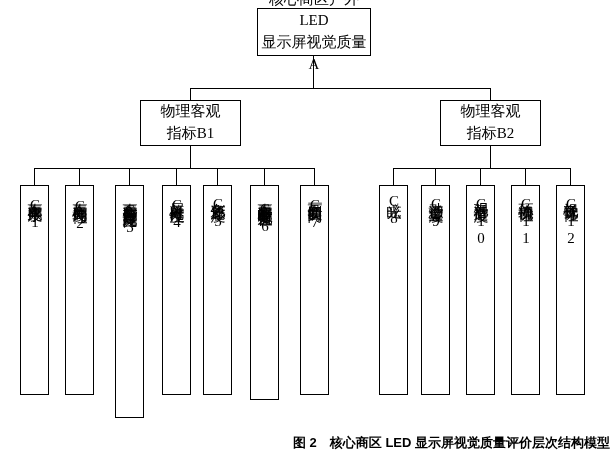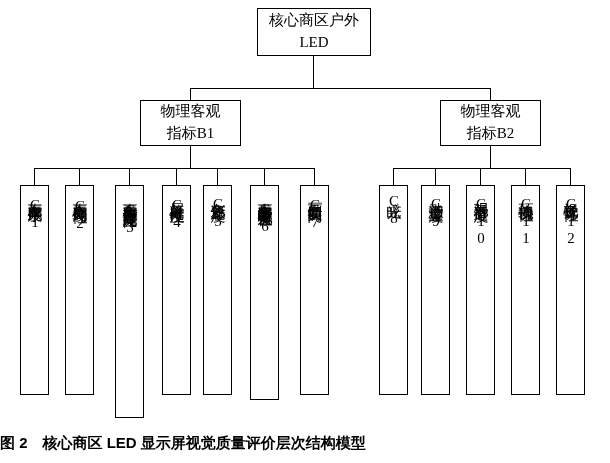--- a/index.html
+++ b/index.html
@@ -49,23 +49,23 @@
   }
   .line {
     position: absolute;
     background: #000000;
   }
   .caption {
     position: absolute;
     left: 0;
     top: 434px;
     width: 610px;
-    text-align: left;
+    text-align: right;
     font-weight: bold;
-    font-size: 15px;
+    font-size: 13px;
     color: #000000;
     font-family: "Liberation Sans", "DejaVu Sans", sans-serif;
   }
 </style>
 </head>
 <body>
 
 <div class="canvas">
 
   <div class="line" style="left:313px; top:56px; width:1px; height:32px;"></div>
@@ -86,20 +86,21 @@
   <div class="line" style="left:490px; top:146px; width:1px; height:22px;"></div>
   <div class="line" style="left:393px; top:168px; width:178px; height:1px;"></div>
   <div class="line" style="left:393px; top:168px; width:1px; height:17px;"></div>
   <div class="line" style="left:435px; top:168px; width:1px; height:17px;"></div>
   <div class="line" style="left:480px; top:168px; width:1px; height:17px;"></div>
   <div class="line" style="left:525px; top:168px; width:1px; height:17px;"></div>
   <div class="line" style="left:570px; top:168px; width:1px; height:17px;"></div>
 
   <div class="node" style="left:257px; top:8px; width:114px; height:48px;">
     <span>核心商区户外LED</span>
+    <span>显示屏视觉质量A</span>
   </div>
 
   <div class="node" style="left:140px; top:100px; width:101px; height:46px;">
     <span>物理客观</span>
     <span>指标B1</span>
   </div>
   <div class="node" style="left:440px; top:100px; width:101px; height:46px;">
     <span>物理客观</span>
     <span>指标B2</span>
   </div>

